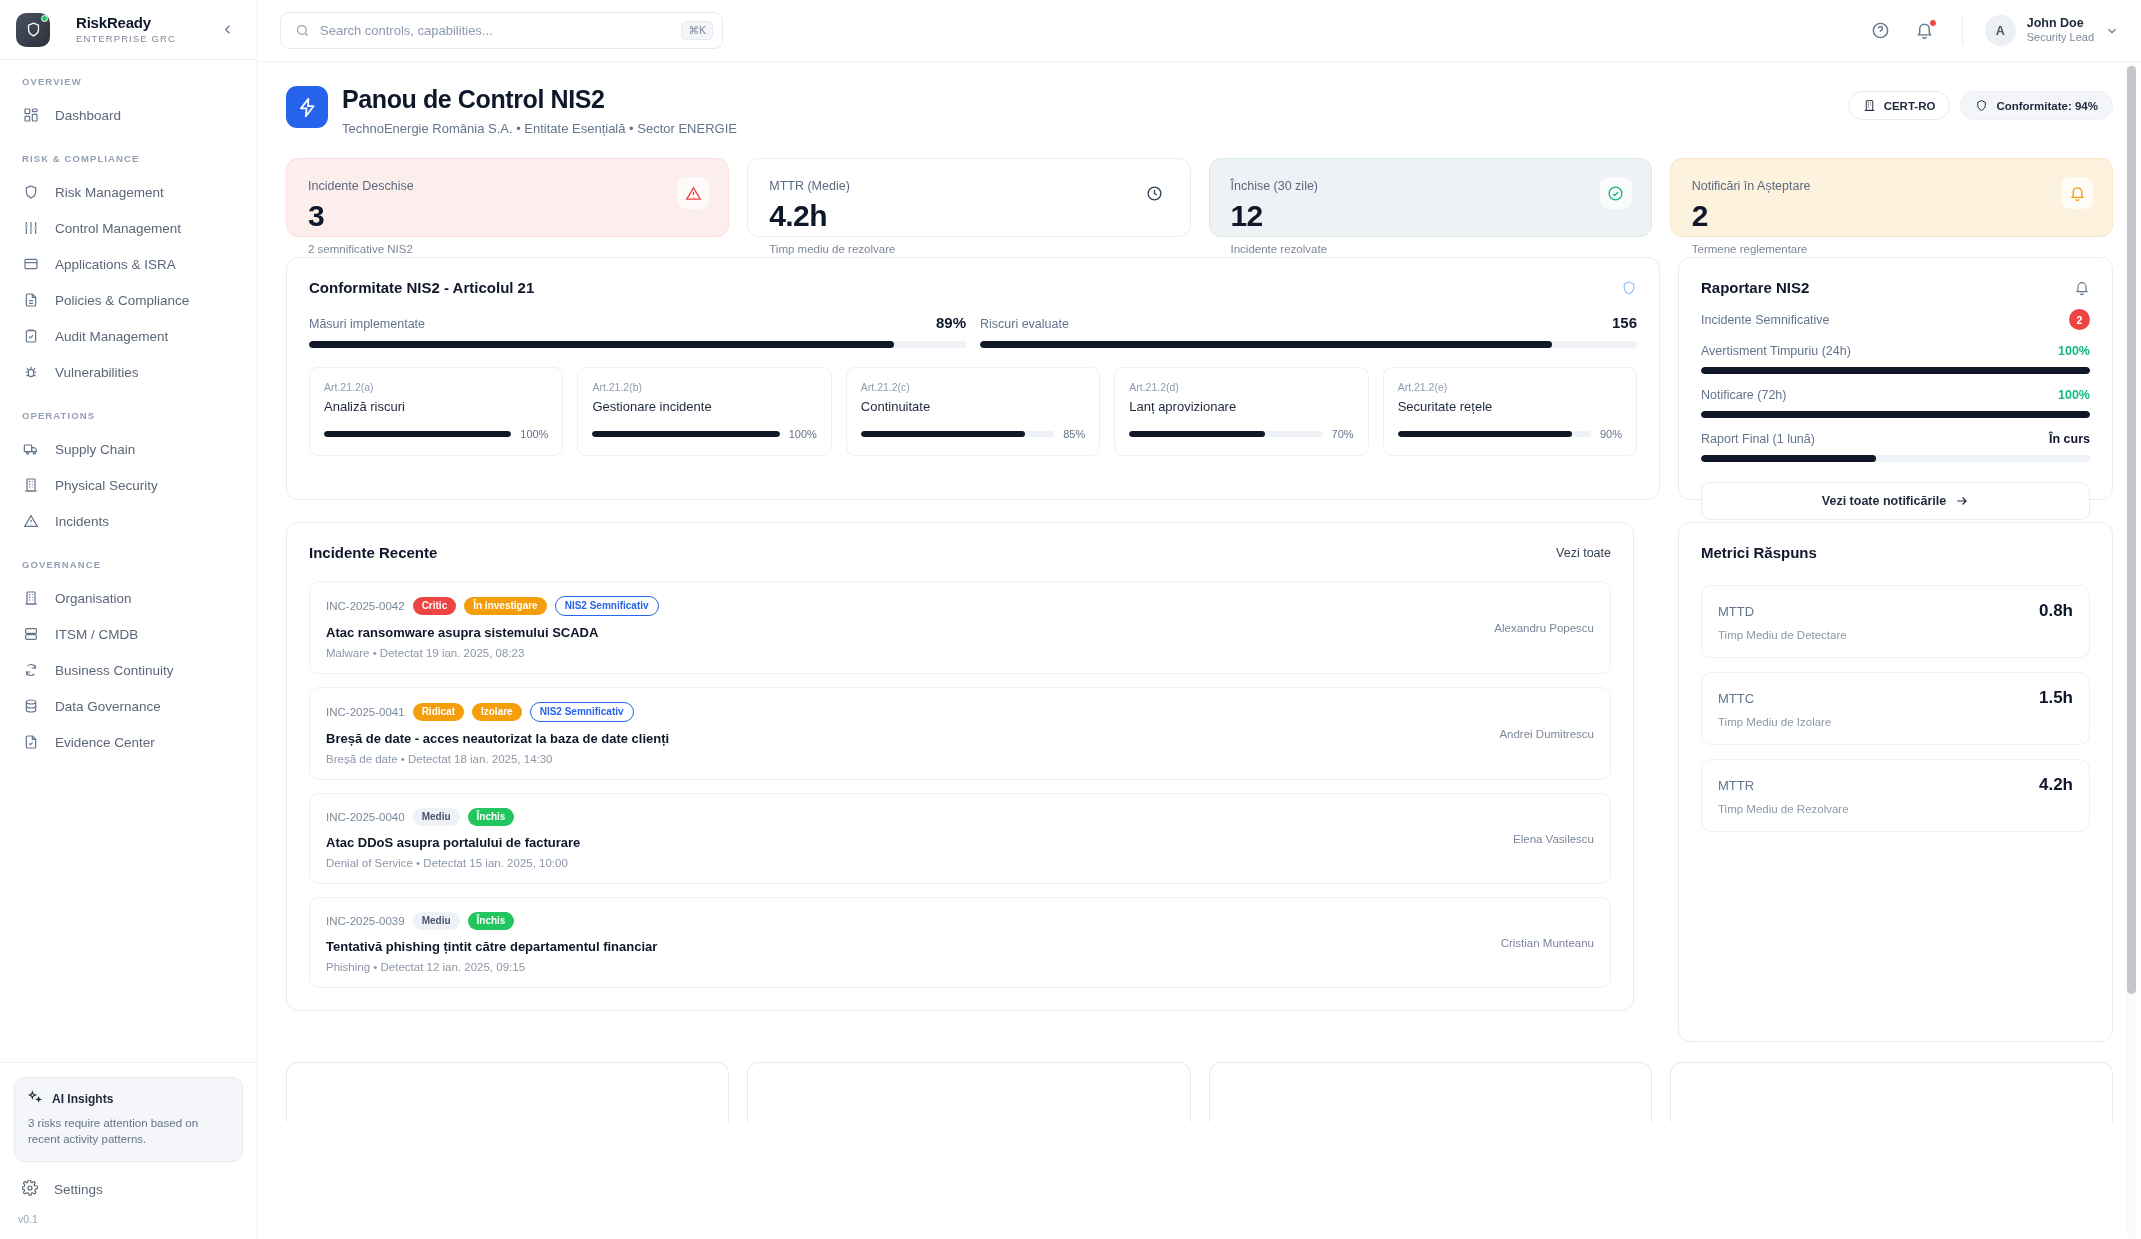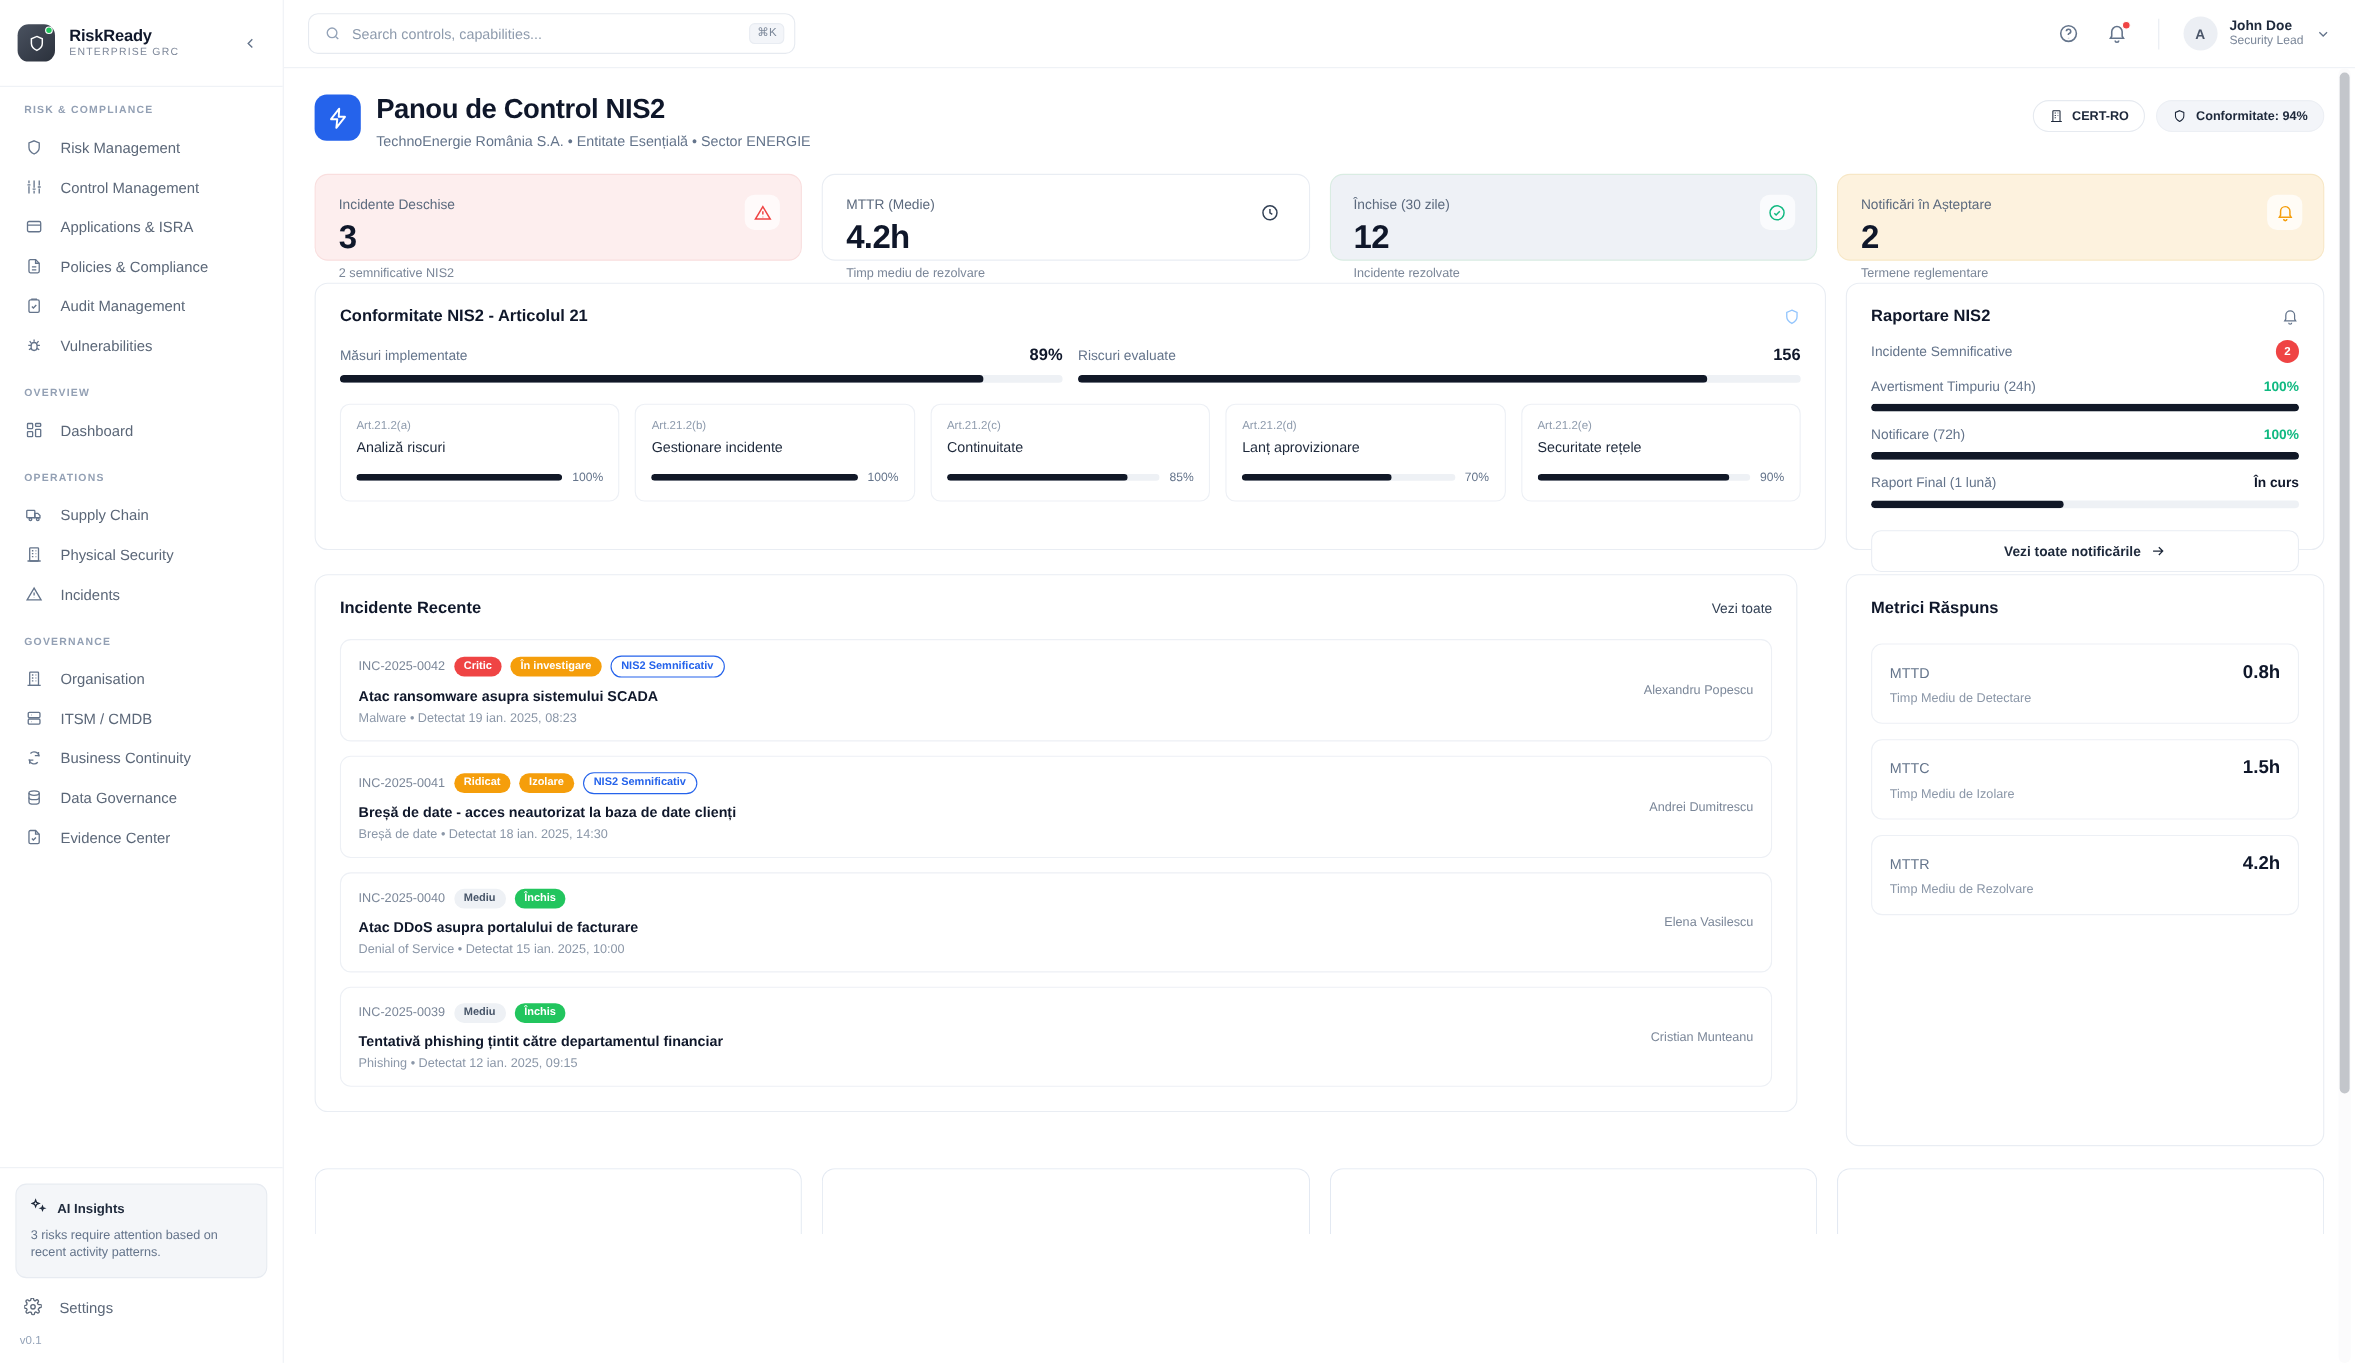--- a/index.html
+++ b/index.html
@@ -11,21 +11,21 @@
   }
   .app { display: flex; width: 2141px; height: 1239px; position: relative; }
 
   
   .sidebar {
     width: 258px; height: 1239px; flex: 0 0 258px;
     background: #ffffff; border-right: 1px solid #eef1f5;
     display: flex; flex-direction: column; position: relative;
   }
   .brand {
-    height: 79px; display: flex; align-items: center; gap: 13px;
+    height: 60px; display: flex; align-items: center; gap: 26px;
     padding: 0 20px 0 16px; border-bottom: 1px solid #eef1f5;
   }
   .brand-logo {
     width: 34px; height: 34px; border-radius: 10px; flex: 0 0 34px;
     background: linear-gradient(140deg,#4a5260 0%, #2b313c 100%);
     display: flex; align-items: center; justify-content: center; position: relative;
   }
   .brand-logo .dot {
     position: absolute; top: 2px; right: 2px; width: 7px; height: 7px;
     border-radius: 50%; background: #22c55e; border: 1.5px solid #fff;
@@ -252,88 +252,88 @@
       <div class="collapse-btn">
         <svg width="15" height="15" viewBox="0 0 24 24" fill="none" stroke="currentColor" stroke-width="2">
             <path d="M15 18l-6-6 6-6"></path>
           </svg>
       </div>
     </div>
 
     <nav class="nav">
 
       <div class="nav-section">
-        <div class="nav-section-label">RISK &amp; COMPLIANCE</div>
-        <div class="nav-item">
-          <span class="ic">
-              <svg width="16" height="16" viewBox="0 0 24 24" fill="none" stroke="currentColor" stroke-width="1.8">
-                <path d="M12 3l7 3v6c0 4-3 7-7 9-4-2-7-5-7-9V6z"></path>
-              </svg>
-            </span>
-          <span class="lbl">Risk Management</span>
-        </div>
-        <div class="nav-item">
-          <span class="ic">
-              <svg width="16" height="16" viewBox="0 0 24 24" fill="none" stroke="currentColor" stroke-width="1.8">
-                <path d="M5 3v4M5 11v10M12 3v10M12 17v4M19 3v7M19 14v7M3 9h4M10 15h4M17 12h4"></path>
-              </svg>
-            </span>
-          <span class="lbl">Control Management</span>
-        </div>
-        <div class="nav-item">
-          <span class="ic">
-              <svg width="16" height="16" viewBox="0 0 24 24" fill="none" stroke="currentColor" stroke-width="1.8">
-                <rect x="3" y="5" width="18" height="14" rx="2"></rect>
-                <path d="M3 10h18"></path>
-              </svg>
-            </span>
-          <span class="lbl">Applications &amp; ISRA</span>
-        </div>
-        <div class="nav-item">
-          <span class="ic">
-              <svg width="16" height="16" viewBox="0 0 24 24" fill="none" stroke="currentColor" stroke-width="1.8">
-                <path d="M14 3H7a2 2 0 00-2 2v14a2 2 0 002 2h10a2 2 0 002-2V8z"></path>
-                <path d="M14 3v5h5M9 13h6M9 17h6"></path>
-              </svg>
-            </span>
-          <span class="lbl">Policies &amp; Compliance</span>
-        </div>
-        <div class="nav-item">
-          <span class="ic">
-              <svg width="16" height="16" viewBox="0 0 24 24" fill="none" stroke="currentColor" stroke-width="1.8">
-                <rect x="5" y="4" width="14" height="17" rx="2"></rect>
-                <path d="M9 4V3h6v1"></path>
-                <path d="M9 13l2 2 4-4"></path>
-              </svg>
-            </span>
-          <span class="lbl">Audit Management</span>
-        </div>
-        <div class="nav-item">
-          <span class="ic">
-              <svg width="16" height="16" viewBox="0 0 24 24" fill="none" stroke="currentColor" stroke-width="1.8">
-                <rect x="8" y="8" width="8" height="11" rx="4"></rect>
-                <path d="M8 12H4M20 12h-4M8 16l-3 2M16 16l3 2M8 9L6 6M16 9l2-3M12 4v3"></path>
-              </svg>
-            </span>
-          <span class="lbl">Vulnerabilities</span>
-        </div>
-      </div>
-
-      <div class="nav-section">
         <div class="nav-section-label">OVERVIEW</div>
         <div class="nav-item">
           <span class="ic">
               <svg width="16" height="16" viewBox="0 0 24 24" fill="none" stroke="currentColor" stroke-width="1.8">
                 <rect x="3" y="3" width="7" height="7" rx="1"></rect>
                 <rect x="14" y="3" width="7" height="4" rx="1"></rect>
                 <rect x="14" y="11" width="7" height="10" rx="1"></rect>
                 <rect x="3" y="14" width="7" height="7" rx="1"></rect>
               </svg>
             </span>
           <span class="lbl">Dashboard</span>
+        </div>
+      </div>
+
+      <div class="nav-section">
+        <div class="nav-section-label">RISK &amp; COMPLIANCE</div>
+        <div class="nav-item">
+          <span class="ic">
+              <svg width="16" height="16" viewBox="0 0 24 24" fill="none" stroke="currentColor" stroke-width="1.8">
+                <path d="M12 3l7 3v6c0 4-3 7-7 9-4-2-7-5-7-9V6z"></path>
+              </svg>
+            </span>
+          <span class="lbl">Risk Management</span>
+        </div>
+        <div class="nav-item">
+          <span class="ic">
+              <svg width="16" height="16" viewBox="0 0 24 24" fill="none" stroke="currentColor" stroke-width="1.8">
+                <path d="M5 3v4M5 11v10M12 3v10M12 17v4M19 3v7M19 14v7M3 9h4M10 15h4M17 12h4"></path>
+              </svg>
+            </span>
+          <span class="lbl">Control Management</span>
+        </div>
+        <div class="nav-item">
+          <span class="ic">
+              <svg width="16" height="16" viewBox="0 0 24 24" fill="none" stroke="currentColor" stroke-width="1.8">
+                <rect x="3" y="5" width="18" height="14" rx="2"></rect>
+                <path d="M3 10h18"></path>
+              </svg>
+            </span>
+          <span class="lbl">Applications &amp; ISRA</span>
+        </div>
+        <div class="nav-item">
+          <span class="ic">
+              <svg width="16" height="16" viewBox="0 0 24 24" fill="none" stroke="currentColor" stroke-width="1.8">
+                <path d="M14 3H7a2 2 0 00-2 2v14a2 2 0 002 2h10a2 2 0 002-2V8z"></path>
+                <path d="M14 3v5h5M9 13h6M9 17h6"></path>
+              </svg>
+            </span>
+          <span class="lbl">Policies &amp; Compliance</span>
+        </div>
+        <div class="nav-item">
+          <span class="ic">
+              <svg width="16" height="16" viewBox="0 0 24 24" fill="none" stroke="currentColor" stroke-width="1.8">
+                <rect x="5" y="4" width="14" height="17" rx="2"></rect>
+                <path d="M9 4V3h6v1"></path>
+                <path d="M9 13l2 2 4-4"></path>
+              </svg>
+            </span>
+          <span class="lbl">Audit Management</span>
+        </div>
+        <div class="nav-item">
+          <span class="ic">
+              <svg width="16" height="16" viewBox="0 0 24 24" fill="none" stroke="currentColor" stroke-width="1.8">
+                <rect x="8" y="8" width="8" height="11" rx="4"></rect>
+                <path d="M8 12H4M20 12h-4M8 16l-3 2M16 16l3 2M8 9L6 6M16 9l2-3M12 4v3"></path>
+              </svg>
+            </span>
+          <span class="lbl">Vulnerabilities</span>
         </div>
       </div>
 
       <div class="nav-section">
         <div class="nav-section-label">OPERATIONS</div>
         <div class="nav-item">
           <span class="ic">
               <svg width="16" height="16" viewBox="0 0 24 24" fill="none" stroke="currentColor" stroke-width="1.8">
                 <rect x="2" y="6" width="11" height="10" rx="1"></rect>
                 <path d="M13 10h4l3 3v3h-7z"></path>

